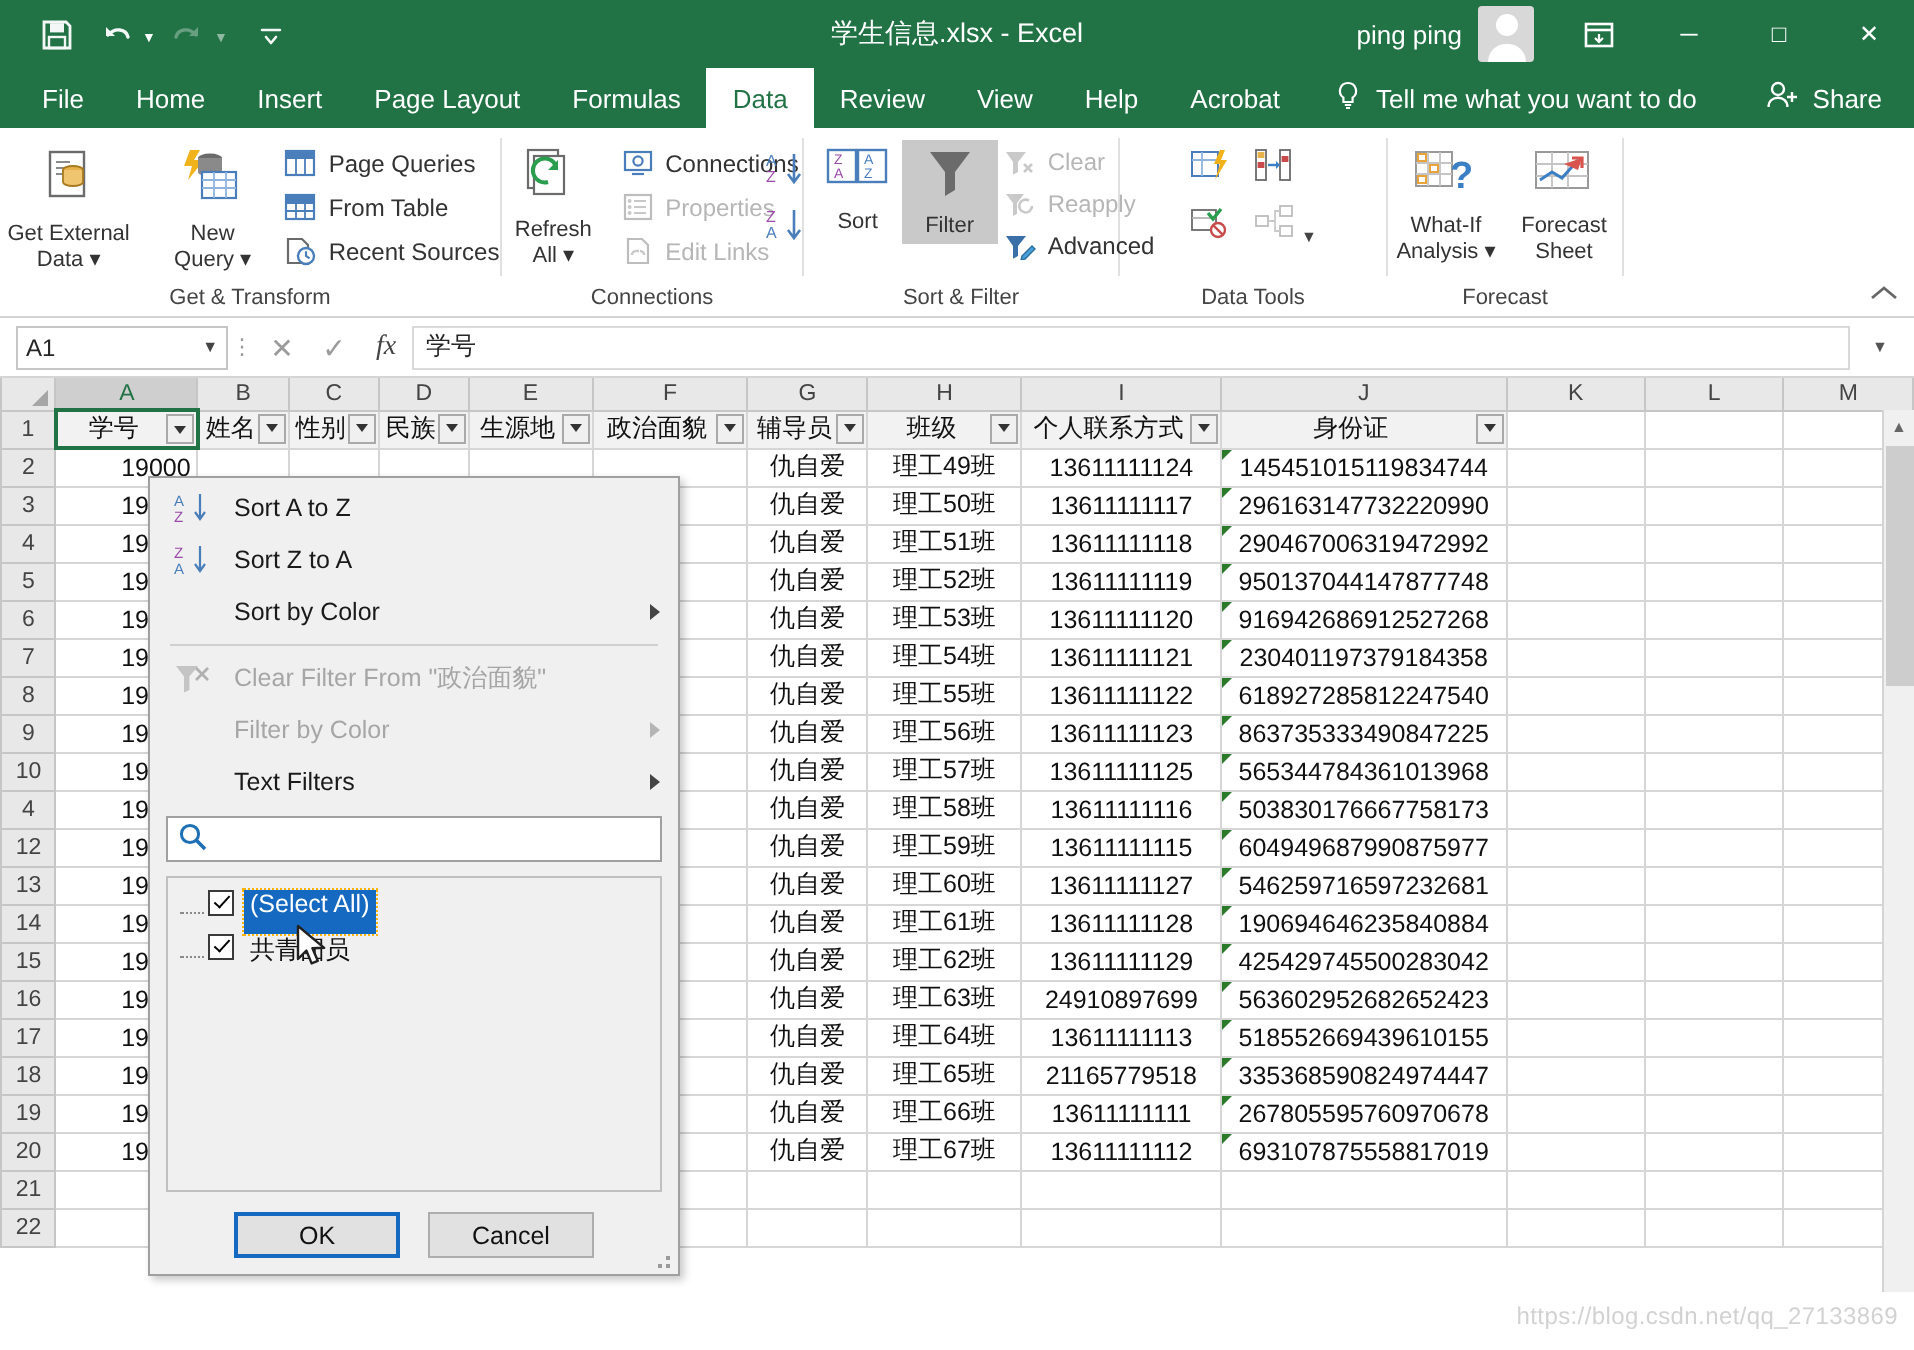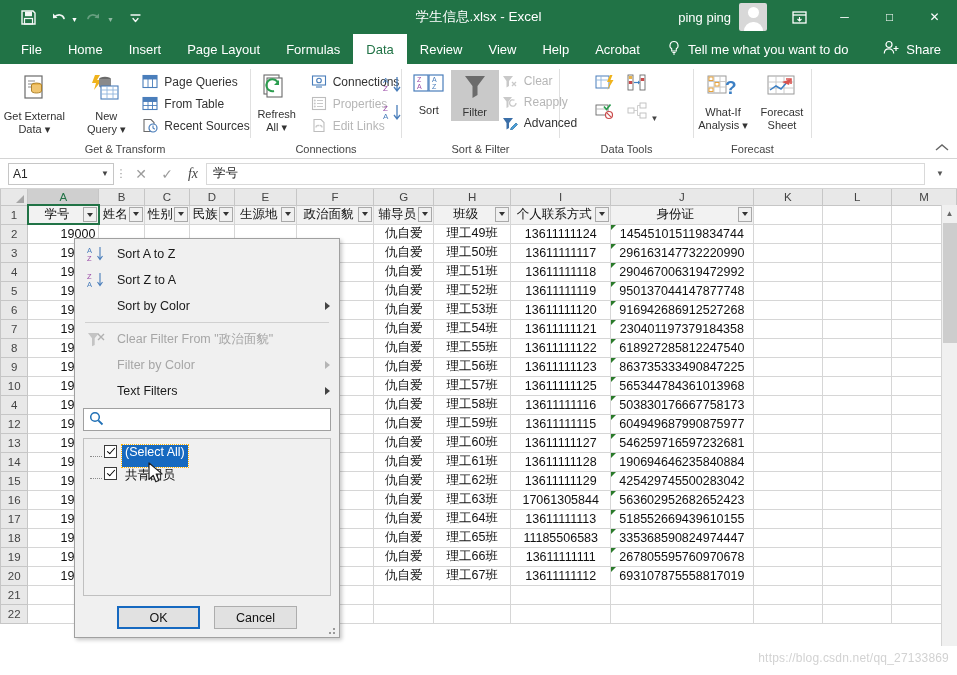--- a/index.html
+++ b/index.html
@@ -845,21 +845,21 @@
         <tr>
           <td class="rowh">16</td>
           <td class="cell num" style="position:relative">19001</td>
           <td class="cell" style="position:relative"></td>
           <td class="cell" style="position:relative"></td>
           <td class="cell" style="position:relative"></td>
           <td class="cell" style="position:relative"></td>
           <td class="cell" style="position:relative"></td>
           <td class="cell ctr" style="position:relative">仇自爱</td>
           <td class="cell ctr" style="position:relative">理工63班</td>
-          <td class="cell ctr" style="position:relative">17061305844</td>
+          <td class="cell ctr" style="position:relative">24910897699</td>
           <td class="cell ctr" style="position:relative"><span class="greenflag"></span>563602952682652423</td>
           <td class="cell" style="position:relative"></td>
           <td class="cell" style="position:relative"></td>
           <td class="cell" style="position:relative"></td>
         </tr>
         <tr>
           <td class="rowh">17</td>
           <td class="cell num" style="position:relative">19001</td>
           <td class="cell" style="position:relative"></td>
           <td class="cell" style="position:relative"></td>
@@ -877,21 +877,21 @@
         <tr>
           <td class="rowh">18</td>
           <td class="cell num" style="position:relative">19001</td>
           <td class="cell" style="position:relative"></td>
           <td class="cell" style="position:relative"></td>
           <td class="cell" style="position:relative"></td>
           <td class="cell" style="position:relative"></td>
           <td class="cell" style="position:relative"></td>
           <td class="cell ctr" style="position:relative">仇自爱</td>
           <td class="cell ctr" style="position:relative">理工65班</td>
-          <td class="cell ctr" style="position:relative">11185506583</td>
+          <td class="cell ctr" style="position:relative">21165779518</td>
           <td class="cell ctr" style="position:relative"><span class="greenflag"></span>335368590824974447</td>
           <td class="cell" style="position:relative"></td>
           <td class="cell" style="position:relative"></td>
           <td class="cell" style="position:relative"></td>
         </tr>
         <tr>
           <td class="rowh">19</td>
           <td class="cell num" style="position:relative">19001</td>
           <td class="cell" style="position:relative"></td>
           <td class="cell" style="position:relative"></td>

